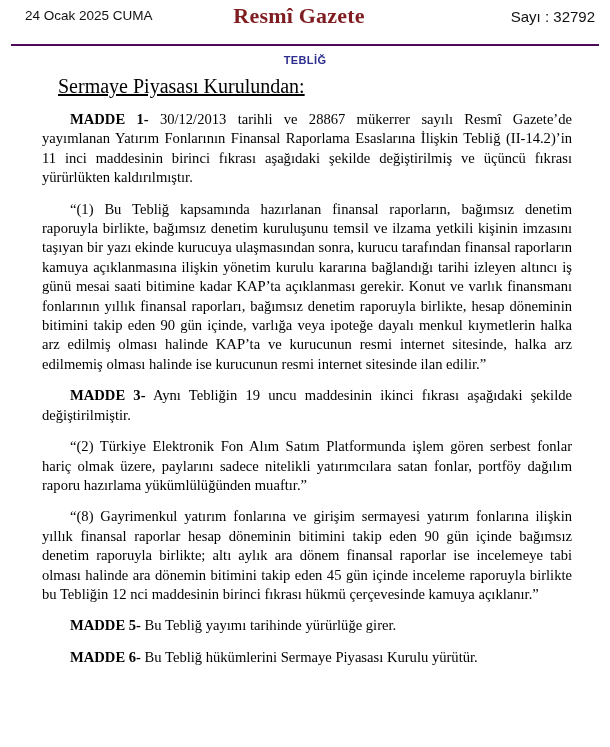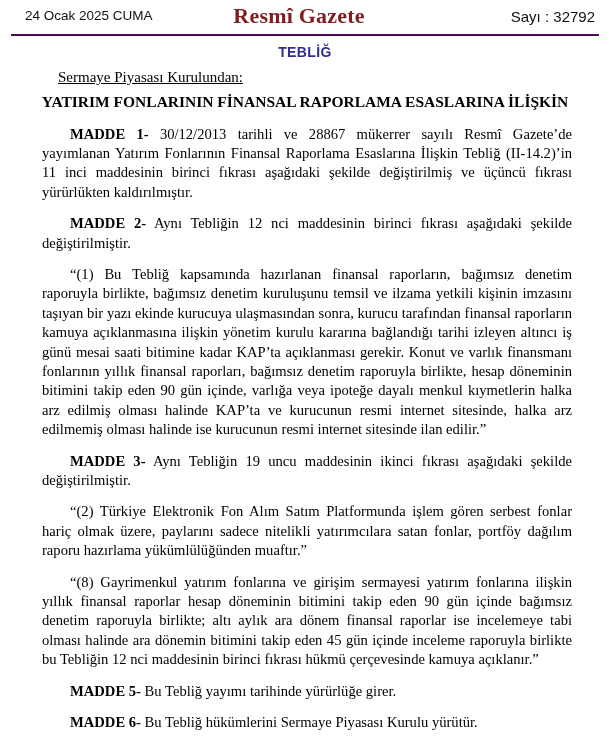--- a/index.html
+++ b/index.html
@@ -12,45 +12,45 @@
   *{box-sizing:border-box;}
   html,body{margin:0;padding:0;}
   body{
     width:610px;height:747px;overflow:hidden;
     background:var(--paper);color:var(--ink);
     font-family:"Liberation Serif", serif;
   }
   .page{width:610px;height:747px;position:relative;}
 
   
-  .masthead{position:relative;height:34px;padding-left:37px;}
+  .masthead{position:relative;height:44px;padding-left:37px;}
   .m-date{
     position:absolute;left:25px;top:8px;
     font-family:"Liberation Sans", sans-serif;font-size:13.5px;color:#111;
   }
   .m-gtitle{
     position:absolute;left:0;right:12px;top:3px;text-align:center;
     font-family:"Liberation Serif", serif;font-weight:bold;font-size:22px;
     color:var(--gazette-red);letter-spacing:0.2px;
   }
   .m-issue{
     position:absolute;right:15px;top:8px;
     font-family:"Liberation Sans", sans-serif;font-size:15px;color:#111;
   }
   .rule{height:2px;background:var(--rule-purple);margin:0 11px 0 11px;}
 
   
   .section-heading{
     margin:8px 0 0 0;text-align:center;
     font-family:"Liberation Sans", sans-serif;font-weight:bold;
-    font-size:14px;color:var(--heading-navy);letter-spacing:0.4px;
+    font-size:11px;color:var(--heading-navy);letter-spacing:0.4px;
   }
 
   
-  .issuer{margin:9px 26px 0 30px;padding-left:28px;font-size:15px;}
+  .issuer{margin:9px 26px 0 30px;padding-left:28px;font-size:20px;}
   .issuer .u{text-decoration:underline;}
 
   
   .doc-title{margin:5px 30px 0 30px;text-align:center;}
   .doc-title div{
     font-weight:bold;font-size:15.5px;line-height:21.5px;color:#000;
   }
 
   
   .content{
@@ -71,26 +71,24 @@
     <span class="m-issue">Sayı : 32792</span>
   </header>
 
   <div class="rule"></div>
 
   <h2 class="section-heading">TEBLİĞ</h2>
 
   <p class="issuer"><span class="u">Sermaye Piyasası Kurulundan:</span></p>
 
   <div class="doc-title">
-    <div>YATIRIM FONLARININ FİNANSAL RAPORLAMA ESASLARINA İLİŞKİN</div>
   </div>
 
   <div class="content">
     <p><b class="lead">MADDE 1-</b> <span>30/12/2013 tarihli ve 28867 mükerrer sayılı Resmî Gazete’de yayımlanan Yatırım Fonlarının Finansal Raporlama Esaslarına İlişkin Tebliğ (II-14.2)’in 11 inci maddesinin birinci fıkrası aşağıdaki şekilde değiştirilmiş ve üçüncü fıkrası yürürlükten kaldırılmıştır.</span></p>
-    <p><b class="lead">MADDE 2-</b> <span>Aynı Tebliğin 12 nci maddesinin birinci fıkrası aşağıdaki şekilde değiştirilmiştir.</span></p>
     <p><b class="lead"></b> <span>“(1) Bu Tebliğ kapsamında hazırlanan finansal raporların, bağımsız denetim raporuyla birlikte, bağımsız denetim kuruluşunu temsil ve ilzama yetkili kişinin imzasını taşıyan bir yazı ekinde kurucuya ulaşmasından sonra, kurucu tarafından finansal raporların kamuya açıklanmasına ilişkin yönetim kurulu kararına bağlandığı tarihi izleyen altıncı iş günü mesai saati bitimine kadar KAP’ta açıklanması gerekir. Konut ve varlık finansmanı fonlarının yıllık finansal raporları, bağımsız denetim raporuyla birlikte, hesap döneminin bitimini takip eden 90 gün içinde, varlığa veya ipoteğe dayalı menkul kıymetlerin halka arz edilmiş olması halinde KAP’ta ve kurucunun resmi internet sitesinde, halka arz edilmemiş olması halinde ise kurucunun resmi internet sitesinde ilan edilir.”</span></p>
     <p><b class="lead">MADDE 3-</b> <span>Aynı Tebliğin 19 uncu maddesinin ikinci fıkrası aşağıdaki şekilde değiştirilmiştir.</span></p>
     <p><b class="lead"></b> <span>“(2) Türkiye Elektronik Fon Alım Satım Platformunda işlem gören serbest fonlar hariç olmak üzere, paylarını sadece nitelikli yatırımcılara satan fonlar, portföy dağılım raporu hazırlama yükümlülüğünden muaftır.”</span></p>
     <p><b class="lead"></b> <span>“(8) Gayrimenkul yatırım fonlarına ve girişim sermayesi yatırım fonlarına ilişkin yıllık finansal raporlar hesap döneminin bitimini takip eden 90 gün içinde bağımsız denetim raporuyla birlikte; altı aylık ara dönem finansal raporlar ise incelemeye tabi olması halinde ara dönemin bitimini takip eden 45 gün içinde inceleme raporuyla birlikte bu Tebliğin 12 nci maddesinin birinci fıkrası hükmü çerçevesinde kamuya açıklanır.”</span></p>
     <p><b class="lead">MADDE 5-</b> <span>Bu Tebliğ yayımı tarihinde yürürlüğe girer.</span></p>
     <p><b class="lead">MADDE 6-</b> <span>Bu Tebliğ hükümlerini Sermaye Piyasası Kurulu yürütür.</span></p>
   </div>
 
 </div>
 

